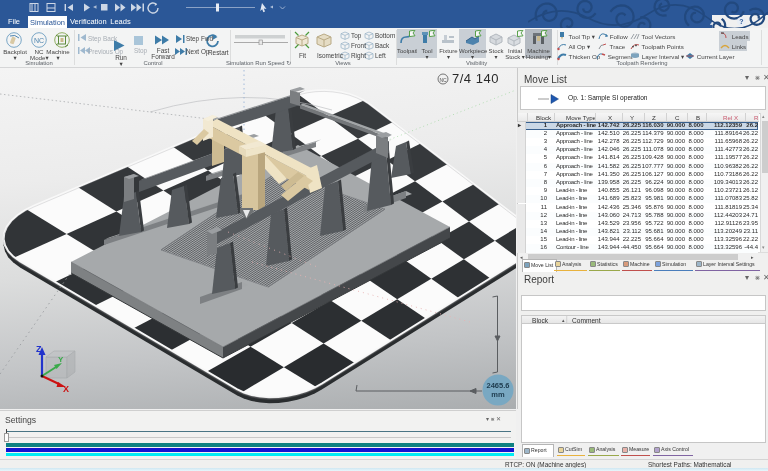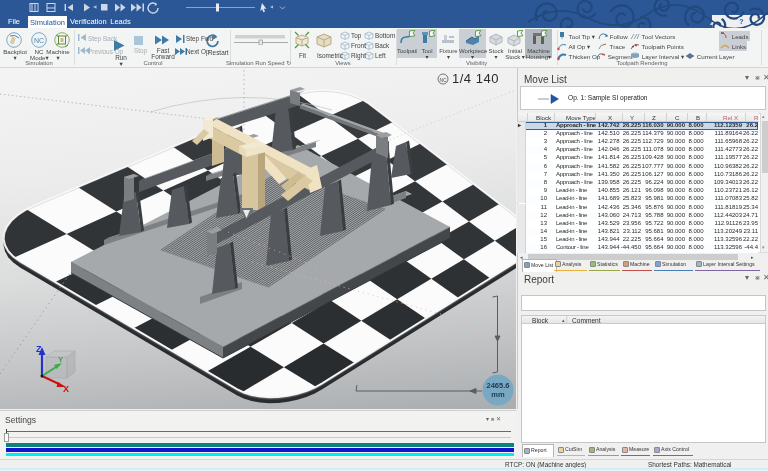--- a/index.html
+++ b/index.html
@@ -518,21 +518,21 @@
 <line x1="42" y1="376" x2="59" y2="384" stroke="#cc1111" stroke-width="2.2"></line>
 <path d="M66 387l-8-5-1.5 5z" fill="#cc1111"></path>
 <line x1="42" y1="376" x2="56" y2="367" stroke="#3aaa4a" stroke-width="2"></line>
 <path d="M62 363l-8 2 2.5 4z" fill="#3aaa4a"></path>
 <circle cx="42" cy="376" r="1.5" fill="#111"></circle>
 <text x="36" y="352" font-size="9" font-weight="bold" fill="#2233cc">Z</text>
 <text x="63" y="392" font-size="9" font-weight="bold" fill="#cc1111">X</text>
 <text x="58" y="362" font-size="8" font-weight="bold" fill="#3aaa4a">Y</text>
 </g>
 </svg>
-<div id="nc">1/4 140</div>
+<div id="nc">7/4 140</div>
 </div>
 
 <div id="rp">
   <div class="phead" style="top:6px;left:6px">Move List</div>
   <div class="pico" style="top:5px;left:227px">▾</div>
     <div class="pico" style="top:5px;left:237px">⨳</div>
     <div class="pico" style="top:5px;left:245px">✕</div>
   <div id="opbox">
     <svg class="abs" style="left:17px;top:7px" width="26" height="10">
         <path d="M0 5h11" stroke="#999"></path>

